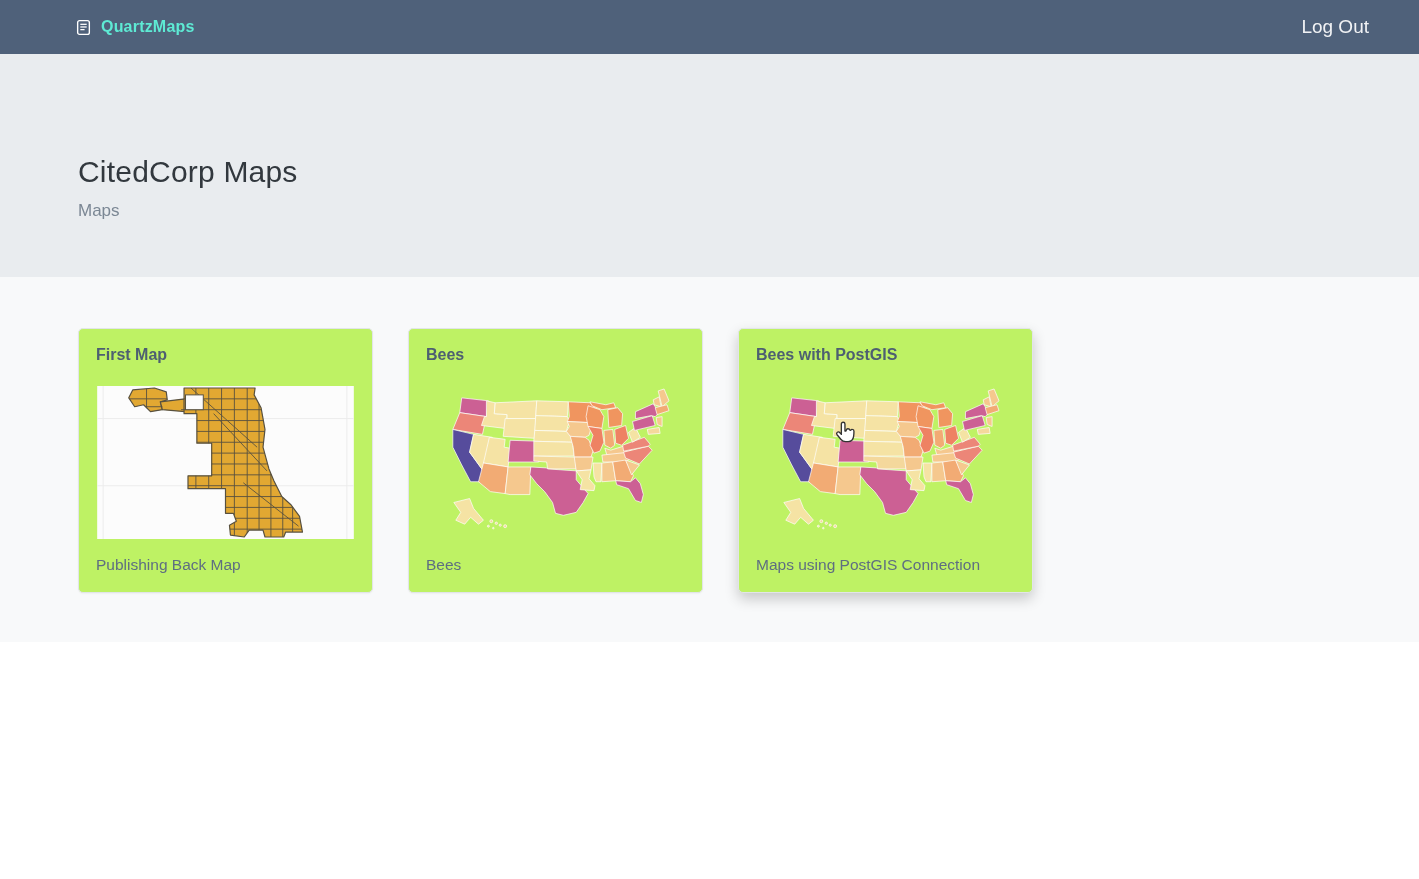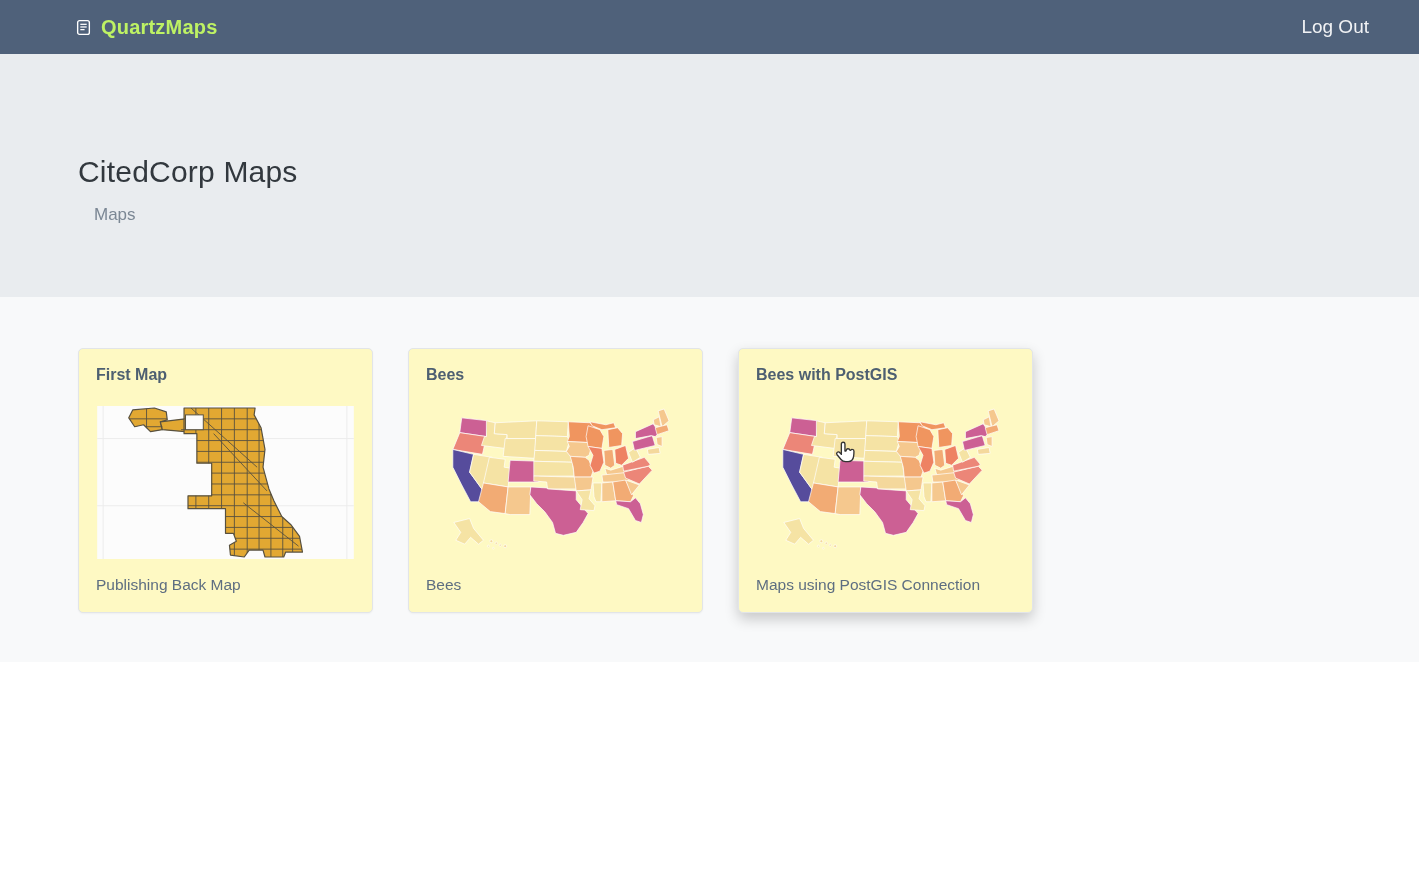--- a/index.html
+++ b/index.html
@@ -3,32 +3,32 @@
 <meta charset="utf-8">
 <style>
   * { box-sizing: border-box; }
   html,body { margin:0; padding:0; background:#ffffff; font-family:"Liberation Sans", sans-serif; }
   .page { width:1419px; min-height:879px; margin:0 auto; background:#fff; }
 
   
   .navbar { height:54px; background:var(--navbar_bg,#4f617a); display:flex; align-items:center;
             justify-content:space-between; padding:0 50px 0 75px; }
   .brand { display:flex; align-items:center; gap:9px; color:#fff; text-decoration:none; cursor:pointer; }
-  .brand-label { font-size:20px; font-weight:bold; color:#bef264; letter-spacing:.2px; }
+  .brand-label { font-size:16px; font-weight:bold; color:#5eead4; letter-spacing:.2px; }
   .brand-icon svg { display:block; }
   .logout { color:rgba(255,255,255,.92); font-size:19px; font-weight:400; text-decoration:none; cursor:pointer; }
 
   
   .hero { background:var(--hero_bg,#e9ecef); padding:101px 78px 56px; }
   .hero h1 { margin:0 0 12px; font-size:30px; font-weight:300; color:#32383e; letter-spacing:.2px; }
-  .hero .subtitle { margin:16px; font-size:17px; font-weight:300; color:#7b8794; }
+  .hero .subtitle { margin:0; font-size:17px; font-weight:300; color:#7b8794; }
 
   
   .cards-section { background:var(--section_bg,#f8f9fa); padding:51px 78px 49px; display:flex; gap:35px; align-items:flex-start; }
-  .card { width:295px; background:#fef9c3; border:1px solid #e2e5e8; border-radius:5px;
+  .card { width:295px; background:#bef264; border:1px solid #e2e5e8; border-radius:5px;
           padding:17px 17px 18px; box-shadow:0 1px 2px rgba(0,0,0,.04); cursor:pointer; }
   .card.elevated { box-shadow:0 6px 14px rgba(0,0,0,.20); }
   .card-title { margin:0 0 22px; font-size:16px; font-weight:bold; color:#4d5f71; }
   .thumb { width:100%; height:153px; margin:0 0 17px; position:relative; overflow:hidden; }
   .thumb svg { width:100%; height:100%; display:block; }
   .card-caption { margin:0; font-size:15.5px; color:#5e6e81; font-weight:400; }
   .cursor-overlay { position:absolute; left:29%; top:22%; z-index:2; pointer-events:none; }
 
   
   .footer { background:#fff; padding:52px 50px 80px; text-align:right; }

